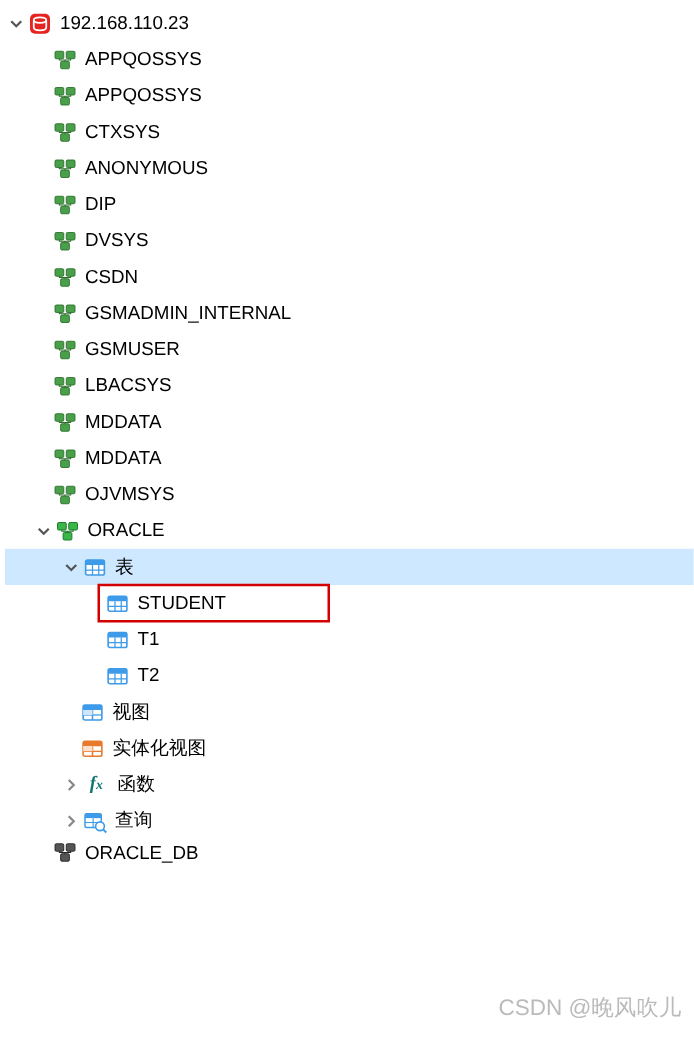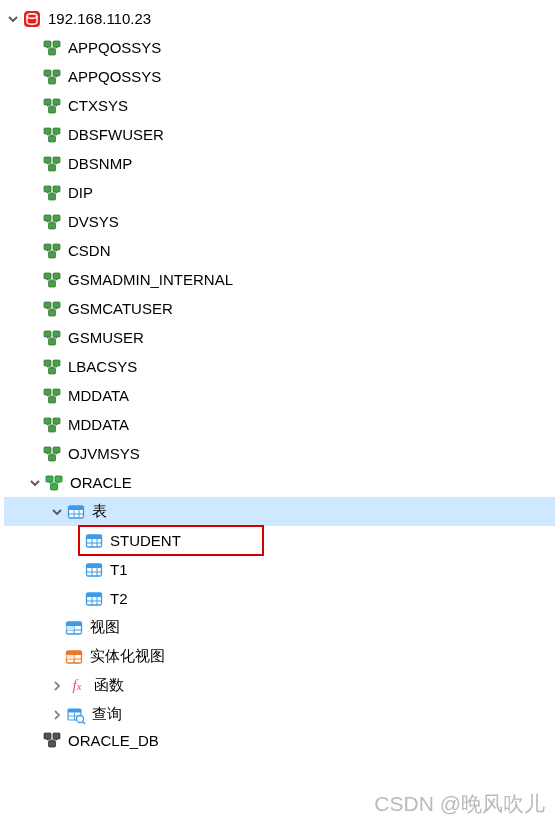--- a/index.html
+++ b/index.html
@@ -52,21 +52,21 @@
       justify-content: center;
       margin-right: 4px;
       flex-shrink: 0;
     }
     .label { padding-left: 2px; }
     .watermark {
       position: absolute;
       bottom: 15px;
       right: 10px;
       color: rgba(140,140,140,0.6);
-      font-size: 21px;
+      font-size: 18px;
       font-family: "Microsoft YaHei", sans-serif;
     }
   </style>
 </head>
 <body>
 
 <div class="tree">
 
   <div class="row">
     <span class="toggle">
@@ -125,33 +125,21 @@
       <div class="row">
         <span class="indent" style="width:38px"></span>
         <span class="icon">
           <svg viewBox="0 0 20 20">
             <rect x="2" y="3" width="7" height="6" rx="1" fill="#4aa04a" stroke="#2a6e2a" stroke-width="0.7"></rect>
             <rect x="11" y="3" width="7" height="6" rx="1" fill="#4aa04a" stroke="#2a6e2a" stroke-width="0.7"></rect>
             <rect x="6.5" y="11" width="7" height="6" rx="1" fill="#4aa04a" stroke="#2a6e2a" stroke-width="0.7"></rect>
             <path d="M5.5 9v1h9V9M10 10v1" stroke="#2a6e2a" stroke-width="0.9" fill="none"></path>
           </svg>
         </span>
-        <span class="label">DBSFWUSER</span>
-      </div>
-      <div class="row">
-        <span class="indent" style="width:38px"></span>
-        <span class="icon">
-          <svg viewBox="0 0 20 20">
-            <rect x="2" y="3" width="7" height="6" rx="1" fill="#4aa04a" stroke="#2a6e2a" stroke-width="0.7"></rect>
-            <rect x="11" y="3" width="7" height="6" rx="1" fill="#4aa04a" stroke="#2a6e2a" stroke-width="0.7"></rect>
-            <rect x="6.5" y="11" width="7" height="6" rx="1" fill="#4aa04a" stroke="#2a6e2a" stroke-width="0.7"></rect>
-            <path d="M5.5 9v1h9V9M10 10v1" stroke="#2a6e2a" stroke-width="0.9" fill="none"></path>
-          </svg>
-        </span>
-        <span class="label">DBSNMP</span>
+        <span class="label">ANONYMOUS</span>
       </div>
       <div class="row">
         <span class="indent" style="width:38px"></span>
         <span class="icon">
           <svg viewBox="0 0 20 20">
             <rect x="2" y="3" width="7" height="6" rx="1" fill="#4aa04a" stroke="#2a6e2a" stroke-width="0.7"></rect>
             <rect x="11" y="3" width="7" height="6" rx="1" fill="#4aa04a" stroke="#2a6e2a" stroke-width="0.7"></rect>
             <rect x="6.5" y="11" width="7" height="6" rx="1" fill="#4aa04a" stroke="#2a6e2a" stroke-width="0.7"></rect>
             <path d="M5.5 9v1h9V9M10 10v1" stroke="#2a6e2a" stroke-width="0.9" fill="none"></path>
           </svg>
@@ -186,32 +174,20 @@
         <span class="indent" style="width:38px"></span>
         <span class="icon">
           <svg viewBox="0 0 20 20">
             <rect x="2" y="3" width="7" height="6" rx="1" fill="#4aa04a" stroke="#2a6e2a" stroke-width="0.7"></rect>
             <rect x="11" y="3" width="7" height="6" rx="1" fill="#4aa04a" stroke="#2a6e2a" stroke-width="0.7"></rect>
             <rect x="6.5" y="11" width="7" height="6" rx="1" fill="#4aa04a" stroke="#2a6e2a" stroke-width="0.7"></rect>
             <path d="M5.5 9v1h9V9M10 10v1" stroke="#2a6e2a" stroke-width="0.9" fill="none"></path>
           </svg>
         </span>
         <span class="label">GSMADMIN_INTERNAL</span>
-      </div>
-      <div class="row">
-        <span class="indent" style="width:38px"></span>
-        <span class="icon">
-          <svg viewBox="0 0 20 20">
-            <rect x="2" y="3" width="7" height="6" rx="1" fill="#4aa04a" stroke="#2a6e2a" stroke-width="0.7"></rect>
-            <rect x="11" y="3" width="7" height="6" rx="1" fill="#4aa04a" stroke="#2a6e2a" stroke-width="0.7"></rect>
-            <rect x="6.5" y="11" width="7" height="6" rx="1" fill="#4aa04a" stroke="#2a6e2a" stroke-width="0.7"></rect>
-            <path d="M5.5 9v1h9V9M10 10v1" stroke="#2a6e2a" stroke-width="0.9" fill="none"></path>
-          </svg>
-        </span>
-        <span class="label">GSMCATUSER</span>
       </div>
       <div class="row">
         <span class="indent" style="width:38px"></span>
         <span class="icon">
           <svg viewBox="0 0 20 20">
             <rect x="2" y="3" width="7" height="6" rx="1" fill="#4aa04a" stroke="#2a6e2a" stroke-width="0.7"></rect>
             <rect x="11" y="3" width="7" height="6" rx="1" fill="#4aa04a" stroke="#2a6e2a" stroke-width="0.7"></rect>
             <rect x="6.5" y="11" width="7" height="6" rx="1" fill="#4aa04a" stroke="#2a6e2a" stroke-width="0.7"></rect>
             <path d="M5.5 9v1h9V9M10 10v1" stroke="#2a6e2a" stroke-width="0.9" fill="none"></path>
           </svg>
@@ -377,21 +353,21 @@
   </div>
 
   <div class="row">
     <span class="indent" style="width:44px"></span>
     <span class="toggle">
       <svg viewBox="0 0 12 12">
           <path d="M4 2 L8 6 L4 10" fill="none" stroke="#888" stroke-width="1.8"></path>
         </svg>
     </span>
     <span class="icon" style="width:22px">
-      <span style="color:#ec4899;font-style:italic;font-family:Georgia,serif;font-weight:normal;font-size:15px;">f<span style="font-size:11px">x</span></span>
+      <span style="color:#0f766e;font-style:italic;font-family:Georgia,serif;font-weight:bold;font-size:15px;">f<span style="font-size:11px">x</span></span>
     </span>
     <span class="label">函数</span>
   </div>
 
   <div class="row">
     <span class="indent" style="width:44px"></span>
     <span class="toggle">
       <svg viewBox="0 0 12 12">
           <path d="M4 2 L8 6 L4 10" fill="none" stroke="#888" stroke-width="1.8"></path>
         </svg>

